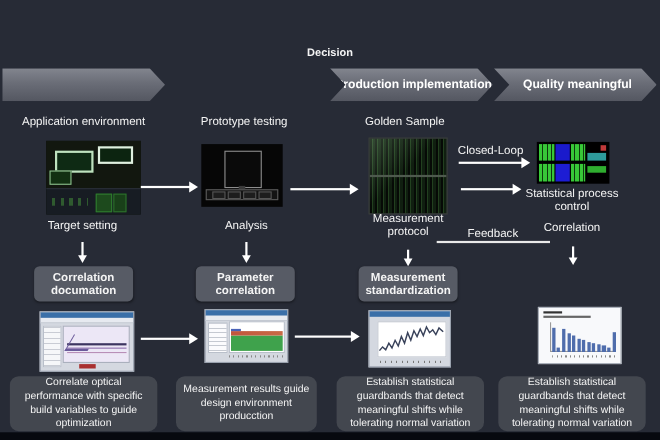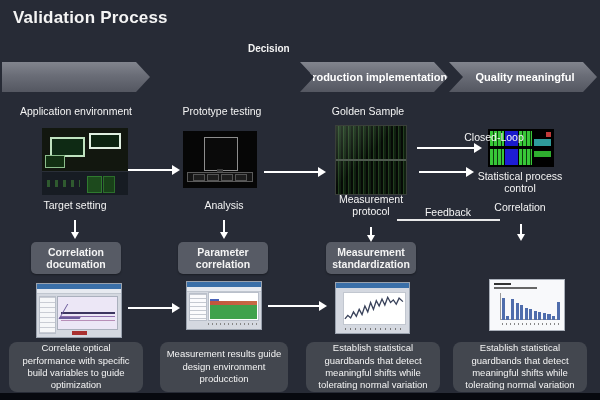--- a/index.html
+++ b/index.html
@@ -1,19 +1,19 @@
 <!DOCTYPE html>
 <html><head>
 <meta charset="utf-8">
 <style>
   html,body{margin:0;padding:0;background:#111;}
   .stage{position:relative;width:600px;height:400px;background:#272b36;overflow:hidden;
          font-family:"Liberation Sans",sans-serif;color:#f4f4f4;}
   .title{position:absolute;left:13px;top:8px;font-size:17px;font-weight:bold;letter-spacing:.2px;}
-  .decision{position:absolute;left:248px;top:43px;width:104px;text-align:left;font-size:10px;font-weight:bold;}
+  .decision{position:absolute;left:248px;top:43px;width:104px;text-align:center;font-size:10px;font-weight:bold;}
 
   
   .chev{position:absolute;top:62px;height:30px;width:148px;
         background:linear-gradient(180deg,#82858e 0%,#6a6d77 45%,#545761 100%);
         display:flex;align-items:center;justify-content:center;
         font-size:11px;font-weight:bold;color:#fff;
         clip-path:polygon(0 0,calc(100% - 14px) 0,100% 50%,calc(100% - 14px) 100%,0 100%,14px 50%);}
   .chev.first{clip-path:polygon(0 0,calc(100% - 14px) 0,100% 50%,calc(100% - 14px) 100%,0 100%);}
   .chev span{padding-left:8px;padding-right:4px;white-space:nowrap;}
   .chev.first span{padding-left:0;margin-top:44px;}
@@ -105,21 +105,20 @@
   .s4 .ticks{position:absolute;left:16%;right:6%;bottom:10%;height:2px;
         background:repeating-linear-gradient(90deg,#888 0 1px,transparent 1px 4px);}
 
   .bottom-strip{position:absolute;left:0;right:0;bottom:0;height:7px;background:#07090f;}
 </style>
 </head>
 <body>
 
 <div class="stage">
 
-  <div class="title">Validation Process</div>
   <div class="decision">Decision</div>
 
   <div class="chev first" style="left:2px">
     <span>Requirements definition</span>
   </div>
   <div class="chev" style="left:300px">
     <span>Production implementation</span>
   </div>
   <div class="chev" style="left:449px">
     <span>Quality meaningful</span>
@@ -163,21 +162,21 @@
     <div class="blk tex-green" style="left:3%;top:52%;width:21%;height:42%"></div>
     <div class="blk" style="left:26%;top:52%;width:19%;height:42%;background:#1d1dd4"></div>
     <div class="blk tex-green" style="left:47%;top:52%;width:19%;height:42%"></div>
     <div class="blk" style="left:69%;top:26%;width:26%;height:18%;background:#2e9b9b"></div>
     <div class="blk" style="left:88%;top:8%;width:8%;height:12%;background:#c03a3a"></div>
     <div class="blk" style="left:69%;top:58%;width:26%;height:15%;background:#2fae2f"></div>
   </div>
 
   <div class="harrow" style="left:128px;top:169px;width:45px"></div>
   <div class="harrow" style="left:264px;top:171px;width:55px"></div>
-  <div class="lbl" style="left:408px;top:131px;width:76px;margin-left:48px;">Closed-Loop</div>
+  <div class="lbl" style="left:408px;top:131px;width:76px;">Closed-Loop</div>
   <div class="harrow" style="left:417px;top:147px;width:58px"></div>
   <div class="harrow" style="left:419px;top:171px;width:48px"></div>
 
   <div class="lbl" style="left:20px;top:199px;width:110px">Target setting</div>
   <div class="lbl" style="left:169px;top:199px;width:110px">Analysis</div>
   <div class="lbl" style="left:326px;top:193px;width:90px">Measurement protocol</div>
   <div class="lbl" style="left:472px;top:170px;width:96px">Statistical process control</div>
   <div class="lbl" style="left:465px;top:201px;width:110px">Correlation</div>
 
   <div class="lbl" style="left:398px;top:206px;width:100px">Feedback</div>

